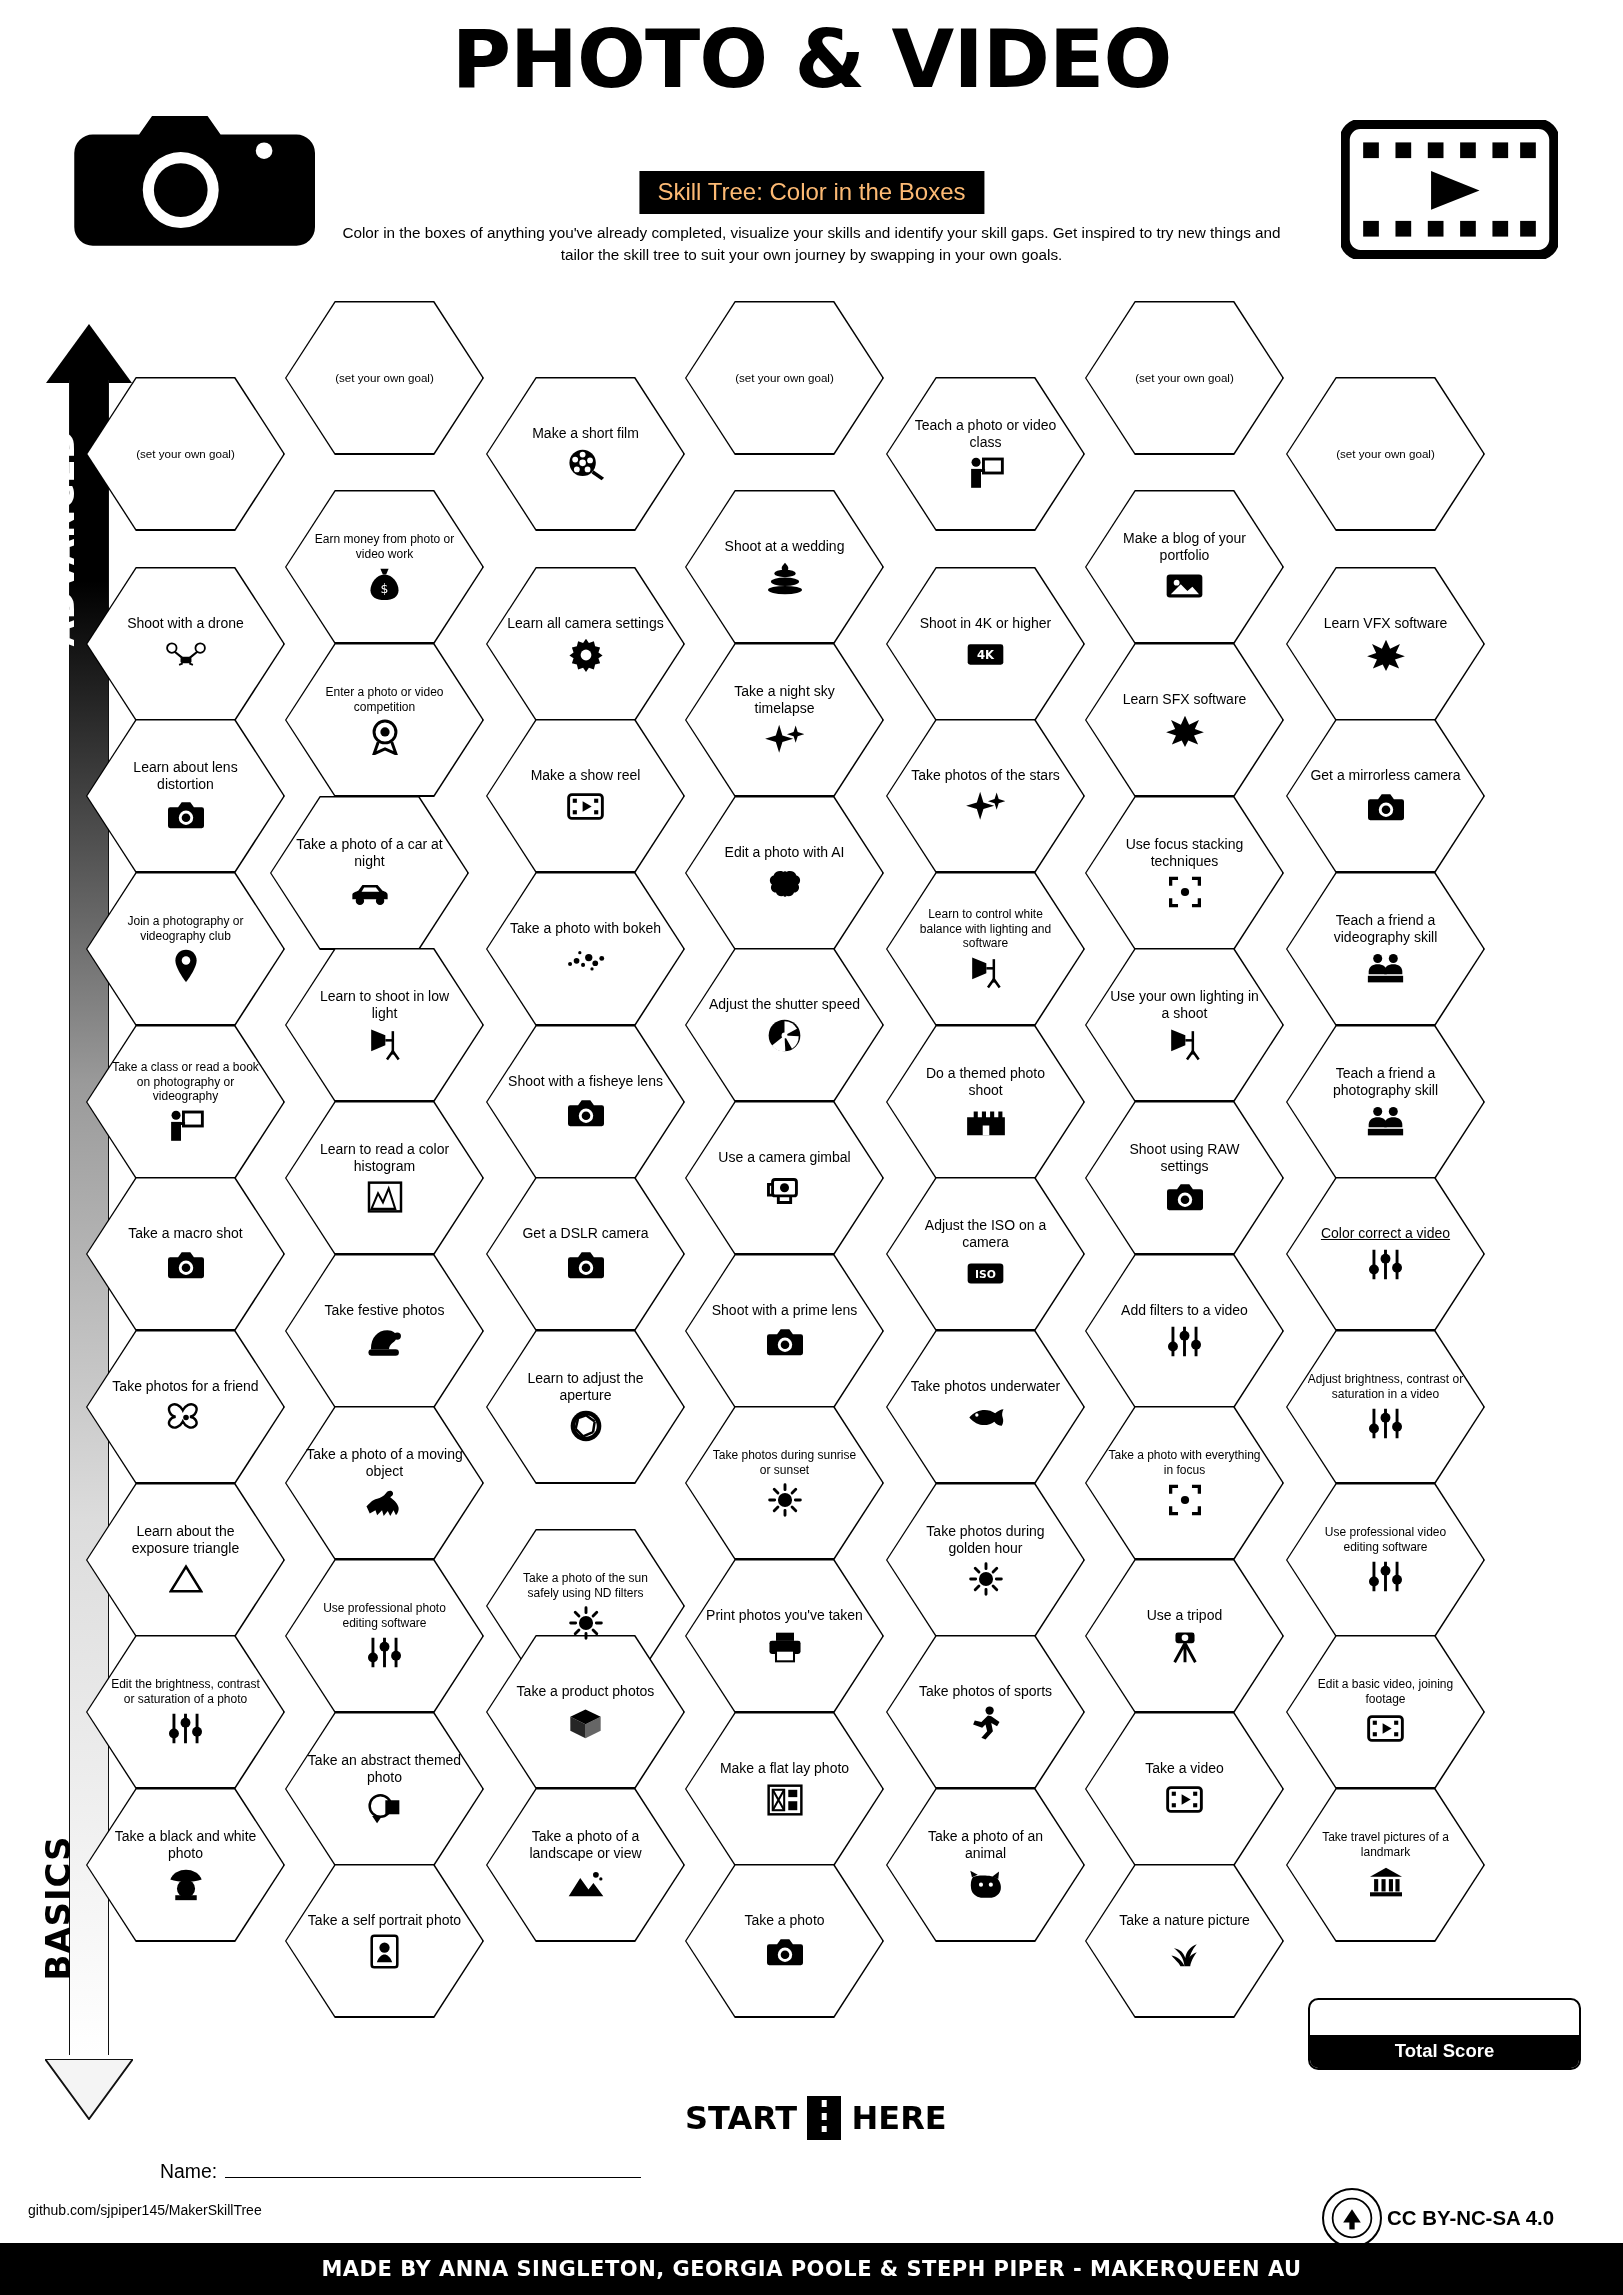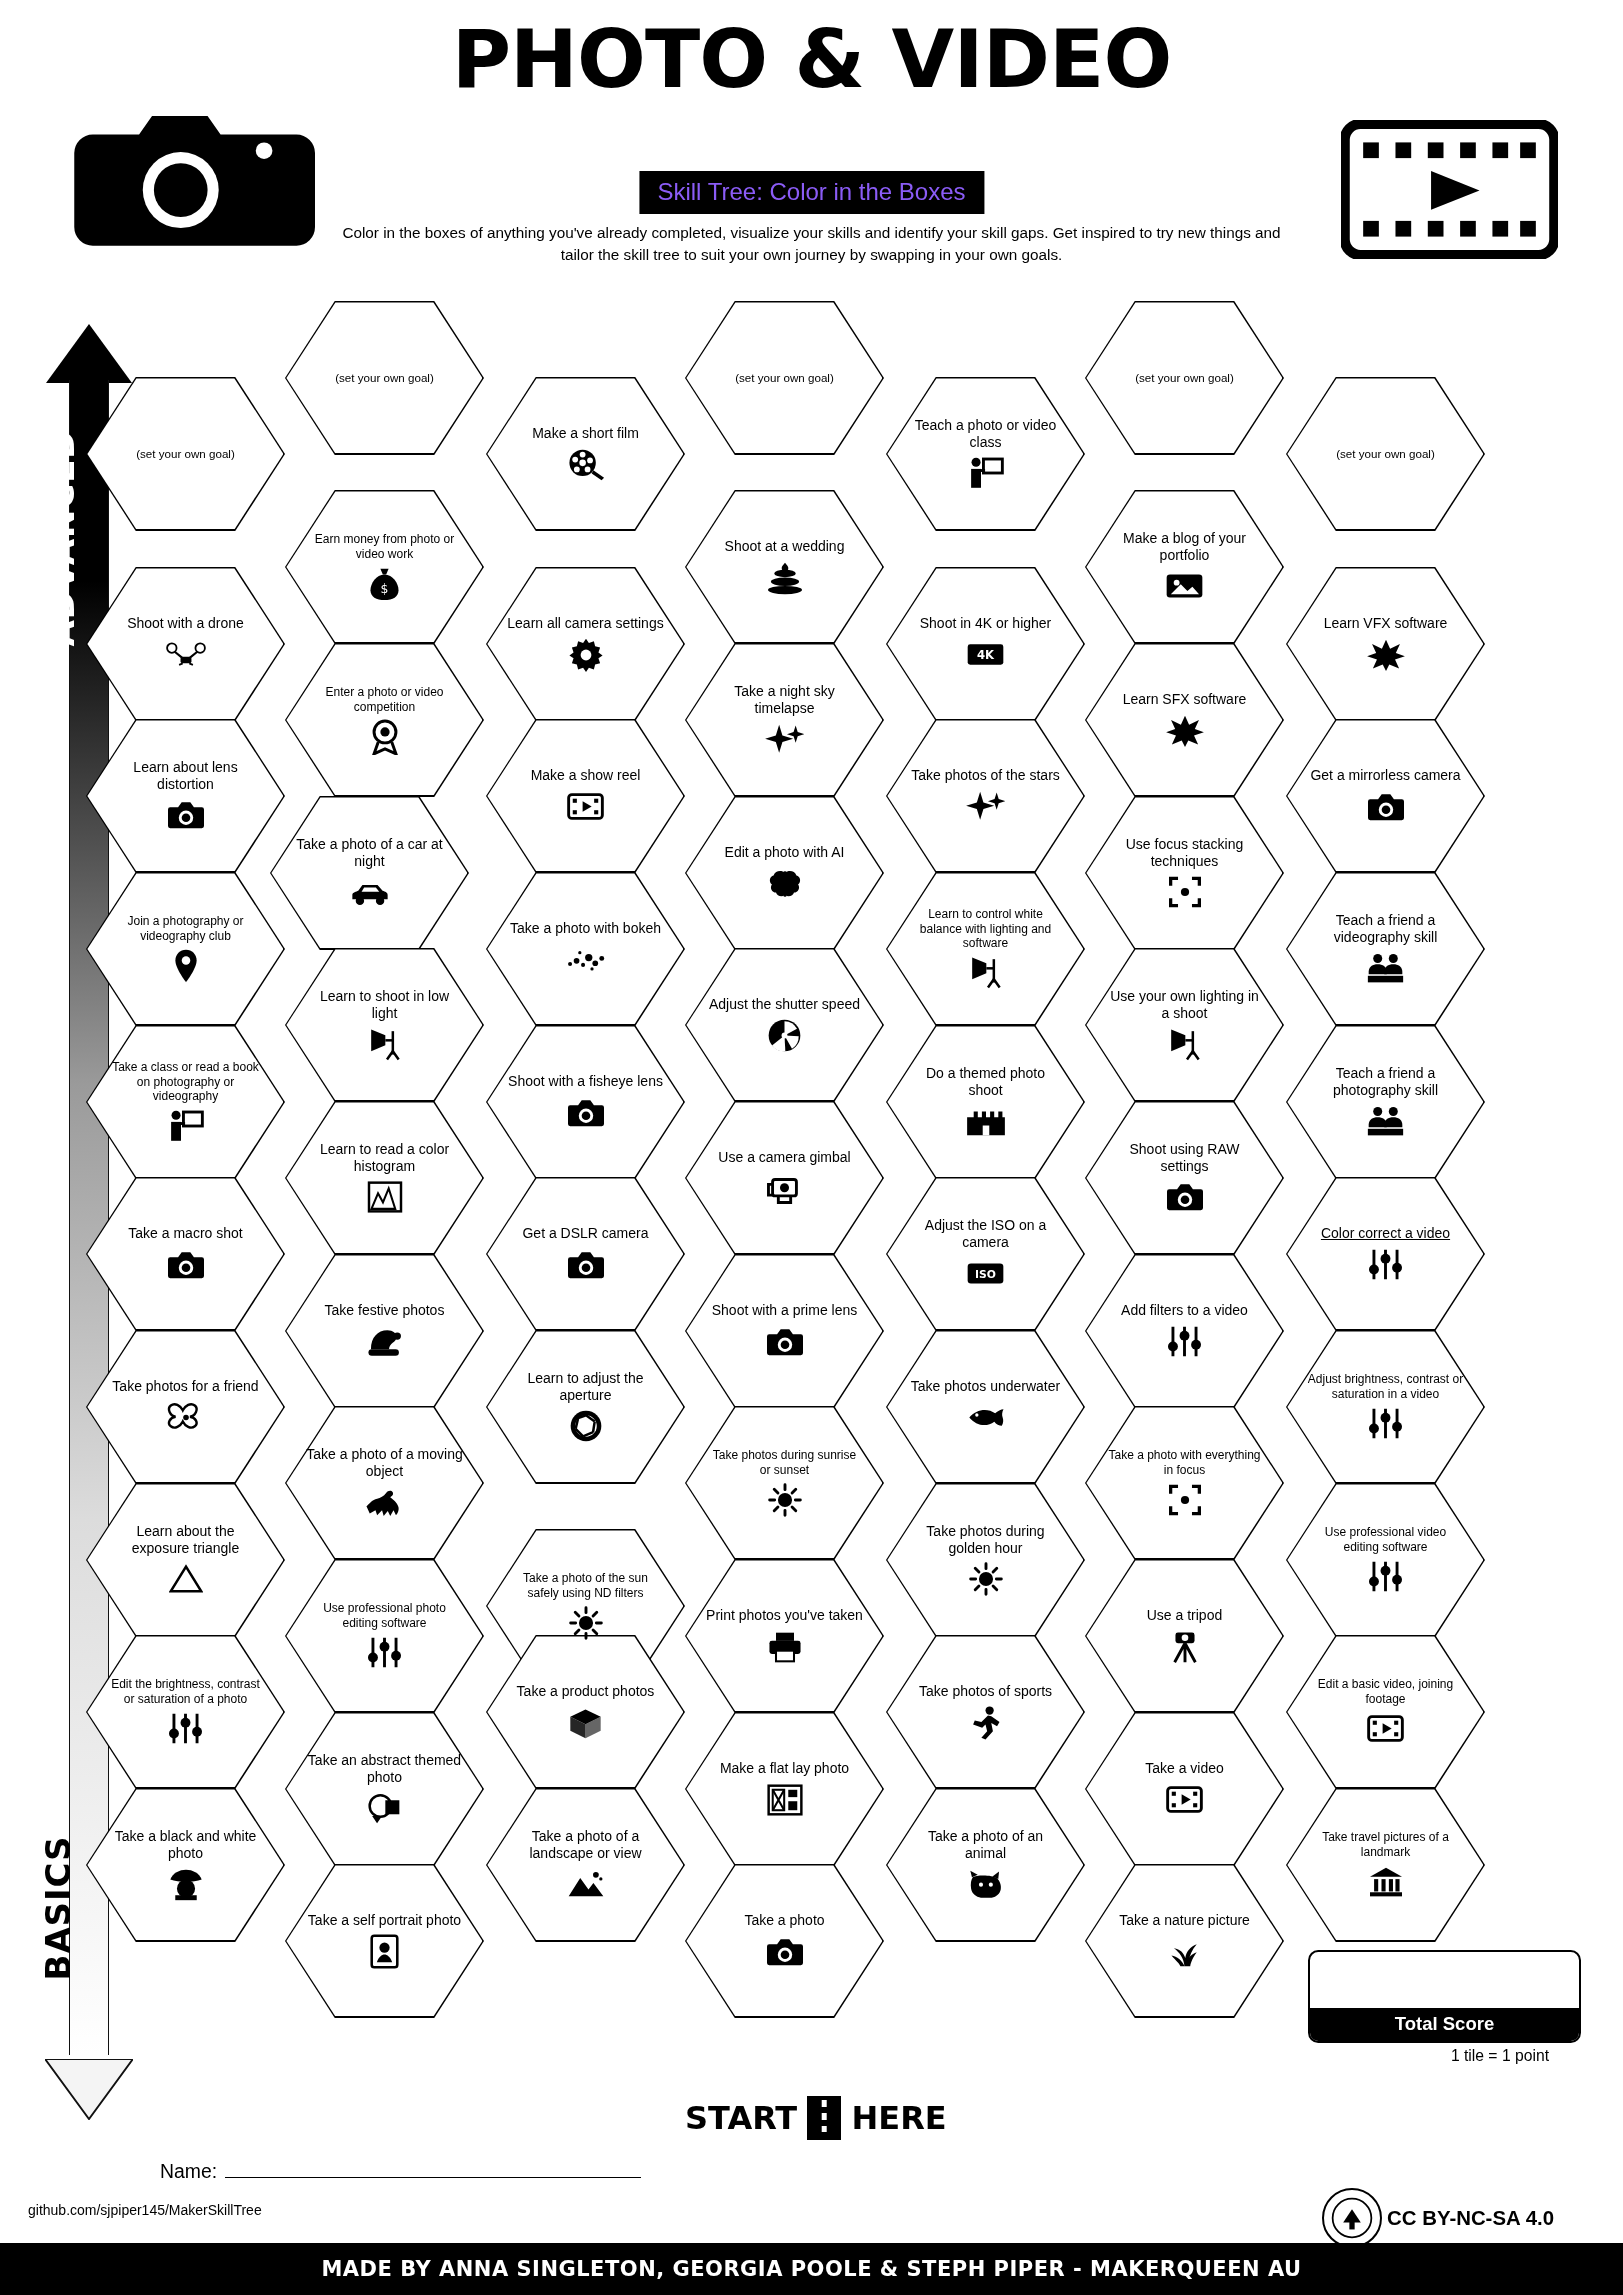--- a/index.html
+++ b/index.html
@@ -17,21 +17,21 @@
   #header { position:absolute; top:0; left:0; width:1623px; height:305px; }
   #title {
     position:absolute; top:18.5px; left:0; width:1623px;
     text-align:center;
     font-size:81px; font-weight:bold; letter-spacing:-0.9px;
     font-family:"DejaVu Sans", sans-serif;
     line-height:1;
   }
   #subtitle {
     position:absolute; top:171px; left:50%; transform:translateX(-50%);
-    background:#000; color:#8b5cf6;
+    background:#000; color:#fdba74;
     font-size:24px; padding:6.5px 18.5px 8.3px 18.5px;
     white-space:nowrap;
   }
   #intro {
     position:absolute; top:222px; left:50%; transform:translateX(-50%);
     width:971px; text-align:center; font-size:15.3px; line-height:1.45;
   }
   
   #camera-icon { position:absolute; left:65px; top:102px; width:250px; height:153px; }
   #film-icon   { position:absolute; right:65px; top:120px; width:217px; height:139px; }
@@ -106,21 +106,21 @@
     width:4.6px; height:37px;
     background: repeating-linear-gradient(to bottom,#fff 0 6.5px, transparent 6.5px 13px);
   }
   #name-line {
     position:absolute; left:160px; top:2160px; font-size:19.4px;
   }
   #name-line .rule { display:inline-block; width:416px; border-bottom:1.9px solid #000; margin-left:7.4px; }
   #repo { position:absolute; left:28px; top:2202px; font-size:14px; }
 
   #score-box {
-    position:absolute; right:42px; top:1950px; width:273px; height:93px;
+    position:absolute; right:42px; top:1998px; width:273px; height:72px;
     border:2.3px solid #000; border-radius:10.2px; overflow:hidden;
     display:flex; flex-direction:column; justify-content:flex-end;
   }
   #score-box .bar { background:#000; color:#fff; font-size:18.5px; font-weight:bold; text-align:center; padding:4.6px 0 6.5px; }
   #tile-point { position:absolute; right:74px; top:2047px; font-size:15.7px; }
 
   #cc { position:absolute; right:69px; top:2207px; font-size:20.4px; font-weight:bold; }
   #icons8 { position:absolute; right:69px; top:2246px; font-size:15px; }
   #badge { position:absolute; right:241px; top:2188px; width:60px; height:60px; border-radius:50%; border:2.3px solid #000; display:flex; align-items:center; justify-content:center; }
 

